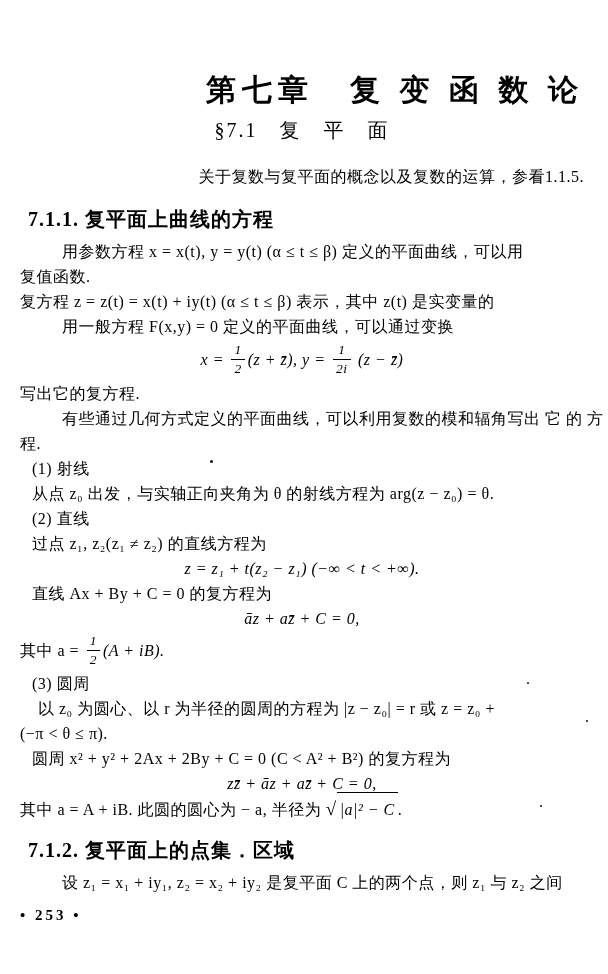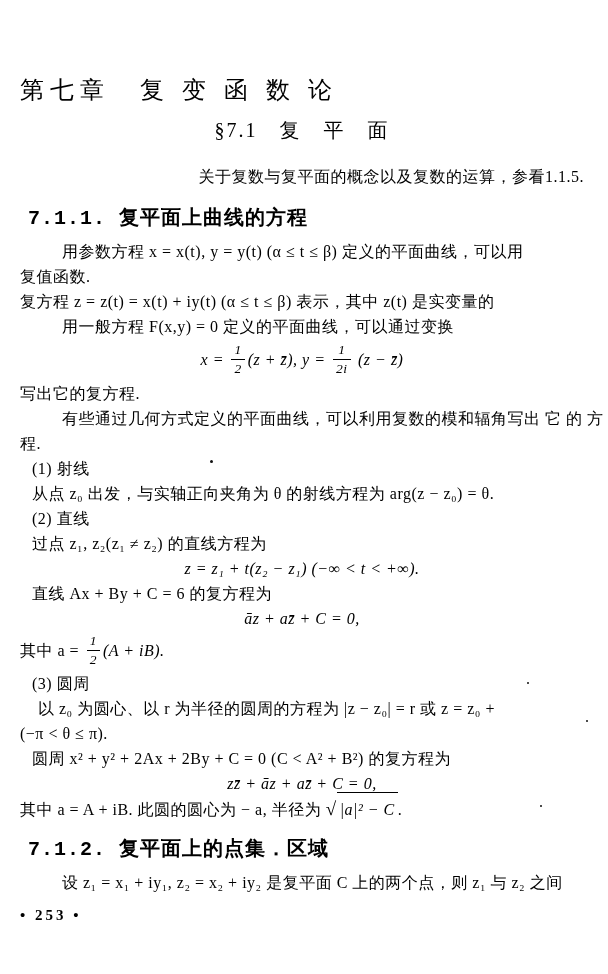--- a/index.html
+++ b/index.html
@@ -4,31 +4,31 @@
 <style>
   html,body{margin:0;padding:0;background:#ffffff;}
   body{
     width:608px;height:974px;position:relative;overflow:hidden;
     font-family:"Liberation Serif","DejaVu Serif",serif;
     color:#000;
     -webkit-font-smoothing:none;
   }
   .page{padding:0 24px 0 20px;position:relative;}
   .chapter-title{
-    margin:70px 0 0 0;text-align:left;
-    font-size:24px;font-weight:normal;letter-spacing:6px;line-height:40px;
+    margin:70px 0 0 0;text-align:right;
+    font-size:30px;font-weight:bold;letter-spacing:6px;line-height:40px;
   }
   .section-title{
     margin:6px 0 0 0;text-align:center;
     font-size:20px;font-weight:normal;letter-spacing:2px;line-height:28px;
   }
   .intro{margin-top:20px;text-align:right;}
   .sub-heading{
     margin:16px 0 6px 8px;
-    font-size:20px;font-weight:bold;line-height:28px;letter-spacing:1px;font-family:Liberation Mono, monospace;
+    font-size:20px;font-weight:bold;line-height:28px;letter-spacing:1px;
   }
   .line{
     font-size:16px;line-height:25px;white-space:nowrap;
     letter-spacing:0.5px;
   }
   .indent1{text-indent:42px;}   
   .indent2{margin-left:12px;}   
   .indent3{margin-left:18px;}   
   .formula{
     text-align:center;font-size:16px;line-height:25px;
@@ -82,21 +82,21 @@
 
 
   <div class="line indent2">(1) 射线</div>
   <div class="line indent2">从点 z₀ 出发，与实轴正向夹角为 θ 的射线方程为  arg(z − z₀) = θ.</div>
 
   <div class="line indent2">(2) 直线</div>
   <div class="line indent2">过点 z₁, z₂(z₁ ≠ z₂) 的直线方程为</div>
 
   <div class="formula">z = z₁ + t(z₂ − z₁) (−∞ &lt; t &lt; +∞).</div>
 
-  <div class="line indent2">直线 Ax + By + C = 6 的复方程为</div>
+  <div class="line indent2">直线 Ax + By + C = 0 的复方程为</div>
 
   <div class="formula">āz + az̄ + C = 0,</div>
 
   <div class="line where-line">
     <span>其中 a = </span><span class="frac"><span class="fn">1</span><span class="fd">2</span></span><span class="mvar">(A + iB).</span>
   </div>
 
   <div class="line indent2">(3) 圆周</div>
   <div class="line indent3">以 z₀ 为圆心、以 r 为半径的圆周的方程为 |z − z₀| = r 或 z = z₀ +</div>
   <div class="line">(−π &lt; θ ≤ π).</div>

